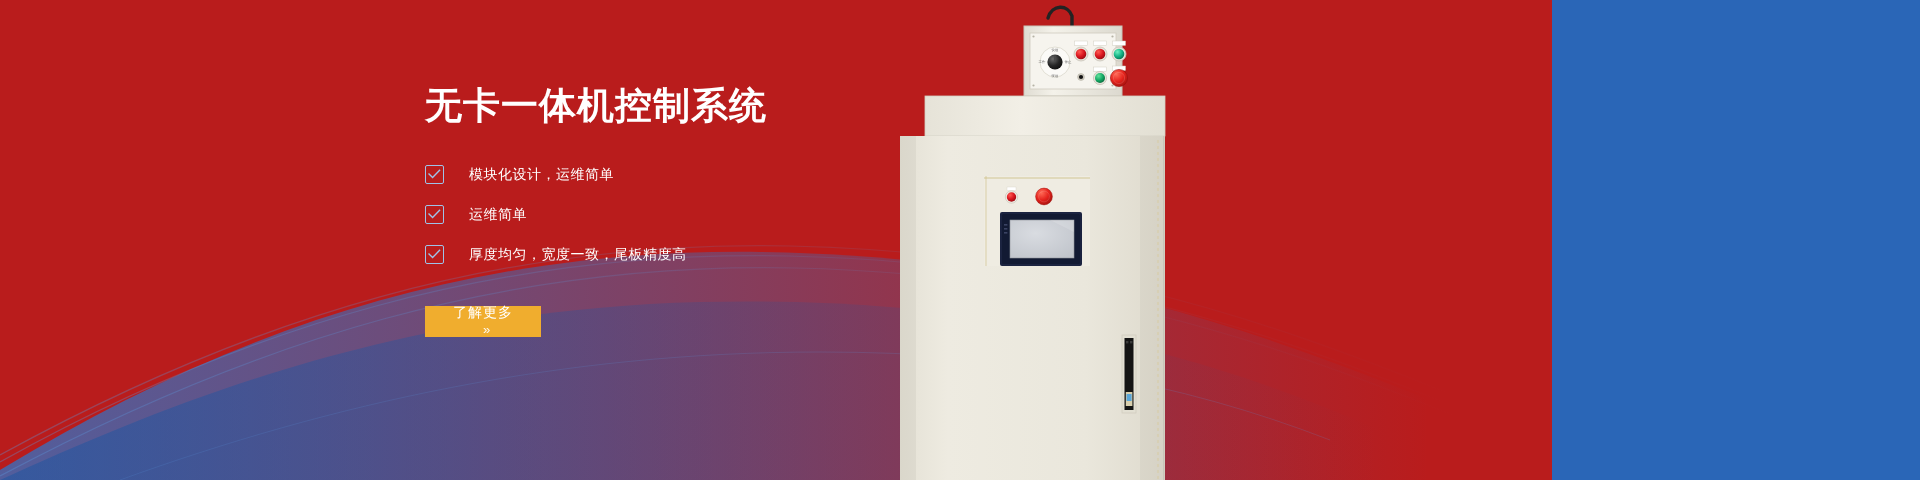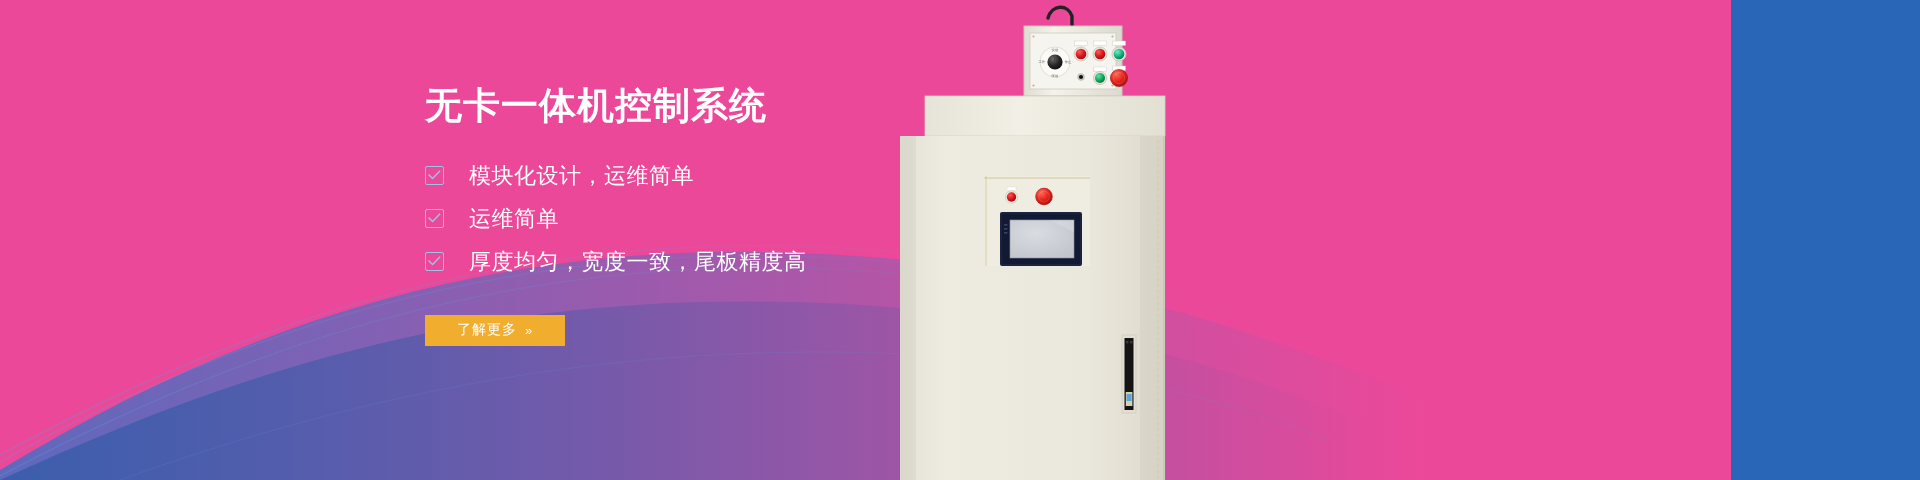--- a/index.html
+++ b/index.html
@@ -2,22 +2,22 @@
 <html><head>
 <meta charset="utf-8">
 <style>
   html,body{margin:0;padding:0;}
   body{
     width:1920px;height:480px;overflow:hidden;
     font-family:"Liberation Sans","DejaVu Sans",sans-serif;
     background:#2a66b7;
   }
   .banner{
-    position:relative;width:1731px;height:480px;overflow:hidden;
-    background:#ec4899;
+    position:relative;width:1552px;height:480px;overflow:hidden;
+    background:#b91c1c;
   }
   
   .waves{position:absolute;inset:0;pointer-events:none;}
   .waves svg{display:block;width:1920px;height:480px;}
 
   
   .content{
     position:absolute;left:425px;top:86px;width:560px;
     z-index:5;
   }
@@ -29,30 +29,31 @@
   .feature{
     display:flex;align-items:center;margin:0 0 21px 0;
   }
   .cb{
     width:19px;height:19px;flex:0 0 19px;margin-right:25px;
     border:1px solid #9fc2e8;border-radius:2px;position:relative;
     box-sizing:border-box;
   }
   .cb svg{position:absolute;left:2px;top:3px;}
   .feature-label{
-    color:#ffffff;font-size:22px;line-height:1;letter-spacing:.5px;
+    color:#ffffff;font-size:14px;line-height:1;letter-spacing:.5px;
     white-space:nowrap;
   }
   .cta{
     display:inline-flex;align-items:center;justify-content:flex-end;
     margin-top:21px;
     background:#f0ad2e;color:#ffffff;border:none;
-    padding:0 32px;height:31px;min-width:116px;
+    padding:0 22px;height:31px;min-width:116px;
     font-size:14px;font-family:inherit;letter-spacing:1px;
     cursor:pointer;
+    flex-direction:column;
   }
   .cta .chev{margin-left:8px;font-size:13px;opacity:.92;}
 
   
   .product{position:absolute;left:900px;top:0;width:300px;height:480px;z-index:4;}
   .product svg{display:block;}
 </style>
 </head>
 <body>
 

